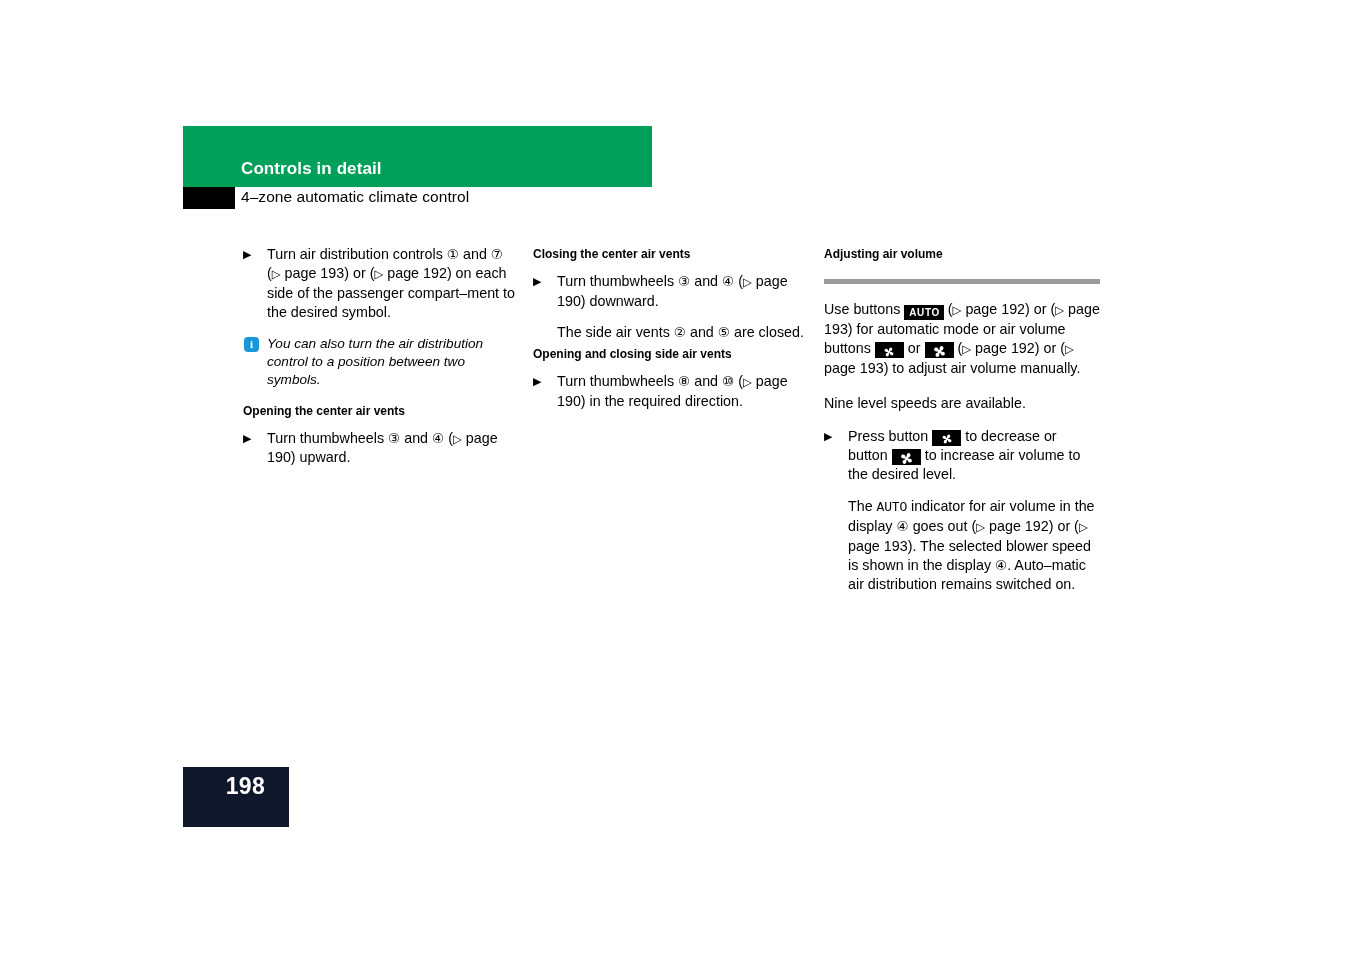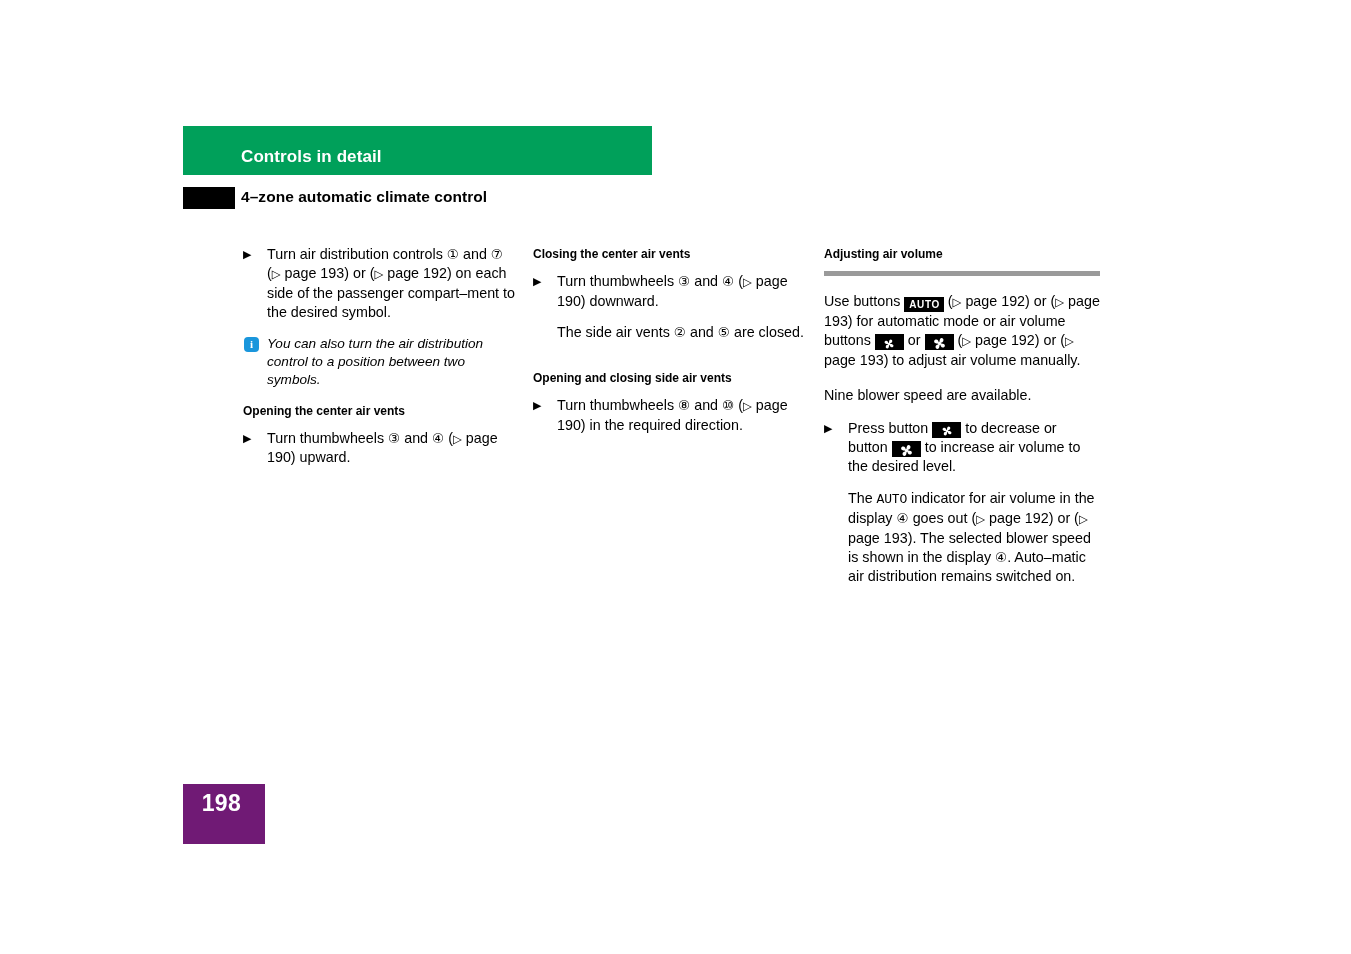--- a/index.html
+++ b/index.html
@@ -15,21 +15,21 @@
     color: #000000;
     -webkit-font-smoothing: antialiased;
   }
 
   
   #header-band {
     position: absolute;
     left: 183px;
     top: 126px;
     width: 469px;
-    height: 49px;
+    height: 61px;
     background: #00a05a;
   }
   #header-band-title {
     position: absolute;
     left: 58px;
     bottom: 8px;
     font-size: 17px;
     font-weight: bold;
     color: #ffffff;
     letter-spacing: 0.1px;
@@ -40,21 +40,21 @@
     top: 187px;
     width: 52px;
     height: 22px;
     background: #000000;
   }
   #section-title {
     position: absolute;
     left: 241px;
     top: 188px;
     font-size: 15.5px;
-    font-weight: bold;
+    font-weight: normal;
     color: #000000;
     letter-spacing: 0.05px;
   }
 
   
   .col {
     position: absolute;
     top: 245px;
     width: 276px;
     font-size: 14.3px;
@@ -64,32 +64,32 @@
   #col-2 { left: 533px; }
   #col-3 { left: 824px; }
 
   .col-heading {
     font-size: 12px;
     font-weight: bold;
     margin: 0 0 9px 0;
     line-height: 18px;
   }
   .col-heading.with-rule {
-    margin-bottom: 8px;
+    margin-bottom: 16px;
   }
   .head-rule {
     height: 5px;
     background: #9a9a9a;
     margin: 5px 0 14px 0;
   }
 
   .para {
     margin: 16px 0 13px 0;
   }
-  .para.gap-lg { margin-bottom: 27px; }
+  .para.gap-lg { margin-bottom: 3px; }
 
   
   .step {
     position: relative;
     padding-left: 24px;
     margin: 0 0 12px 0;
   }
   .step-marker {
     position: absolute;
     left: 0;
@@ -172,24 +172,23 @@
     line-height: 15px;
     text-align: center;
     font-family: "Liberation Serif", serif;
   }
 
   
   #page-footer {
     position: absolute;
     left: 183px;
     top: 767px;
-    width: 82px;
+    width: 106px;
     height: 60px;
-    background: #701a75;
-    margin-top: 17px;
+    background: #0f172a;
   }
   #page-number {
     position: absolute;
     right: 24px;
     top: 6px;
     color: #ffffff;
     font-size: 23px;
     font-weight: bold;
     letter-spacing: 0.3px;
   }
@@ -261,21 +260,21 @@
           <g fill="#ffffff">
             <circle cx="12" cy="12" r="2.3"></circle>
             <path d="M12 9.6c0-3.1 1.1-5.2 3-5.2 1.7 0 2.6 1.4 2.6 3 0 2.3-2.3 3.6-5.6 3.6z"></path>
             <path d="M14.4 12c3.1 0 5.2 1.1 5.2 3 0 1.7-1.4 2.6-3 2.6-2.3 0-3.6-2.3-3.6-5.6z"></path>
             <path d="M12 14.4c0 3.1-1.1 5.2-3 5.2-1.7 0-2.6-1.4-2.6-3 0-2.3 2.3-3.6 5.6-3.6z"></path>
             <path d="M9.6 12c-3.1 0-5.2-1.1-5.2-3 0-1.7 1.4-2.6 3-2.6 2.3 0 3.6 2.3 3.6 5.6z"></path>
           </g>
         </svg></span><span> (</span><span class="pgref">▷</span><span> page 192) or (</span><span class="pgref">▷</span><span> page 193) to adjust air volume manually.</span>
   </div>
 
-  <div class="para">Nine blower speed are available.</div>
+  <div class="para">Nine level speeds are available.</div>
 
   <div class="step">
     <span class="step-marker">▶</span><span>Press button </span><span class="key key-fan"><svg width="14" height="14" viewBox="0 0 24 24" aria-hidden="true">
           <g fill="#ffffff">
             <circle cx="12" cy="12" r="2.3"></circle>
             <path d="M12 9.6c0-3.1 1.1-5.2 3-5.2 1.7 0 2.6 1.4 2.6 3 0 2.3-2.3 3.6-5.6 3.6z"></path>
             <path d="M14.4 12c3.1 0 5.2 1.1 5.2 3 0 1.7-1.4 2.6-3 2.6-2.3 0-3.6-2.3-3.6-5.6z"></path>
             <path d="M12 14.4c0 3.1-1.1 5.2-3 5.2-1.7 0-2.6-1.4-2.6-3 0-2.3 2.3-3.6 5.6-3.6z"></path>
             <path d="M9.6 12c-3.1 0-5.2-1.1-5.2-3 0-1.7 1.4-2.6 3-2.6 2.3 0 3.6 2.3 3.6 5.6z"></path>
           </g>

